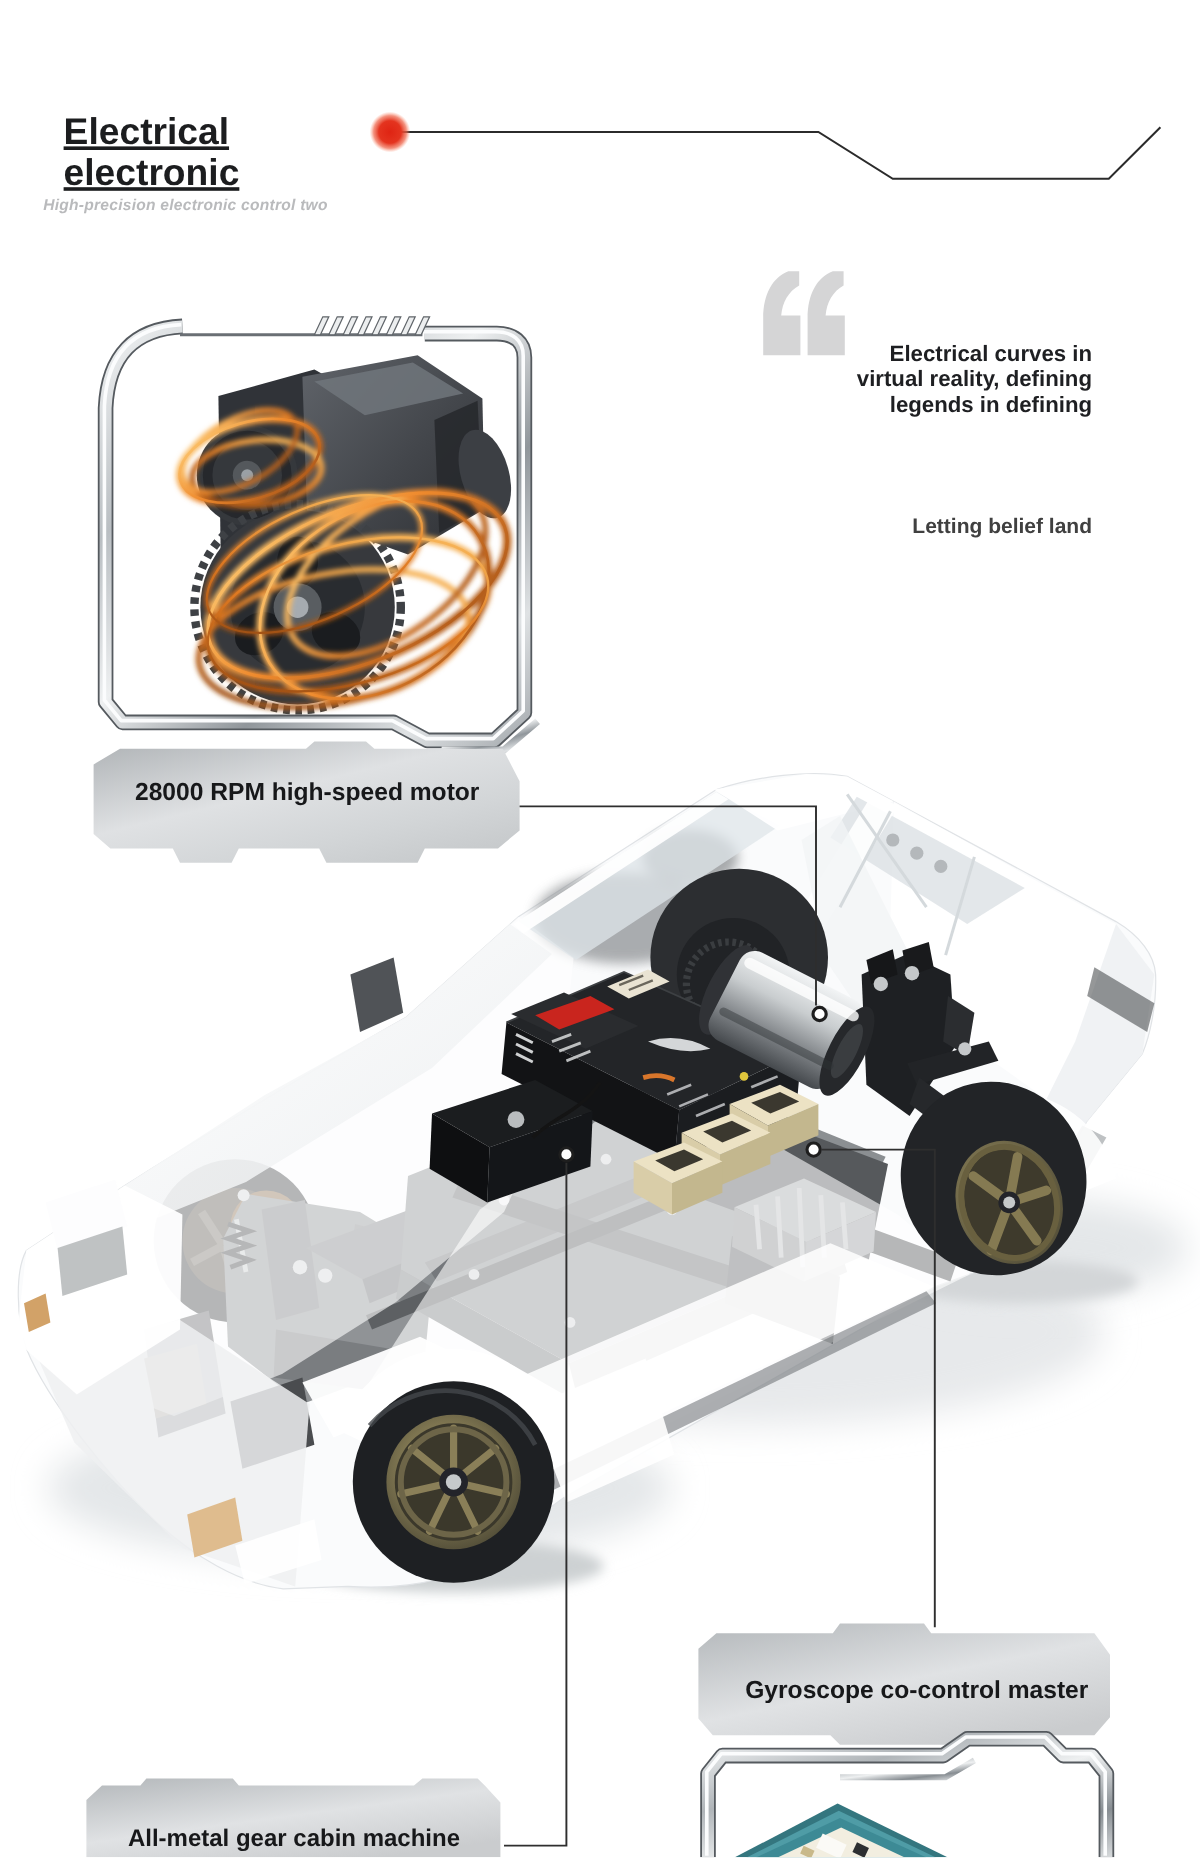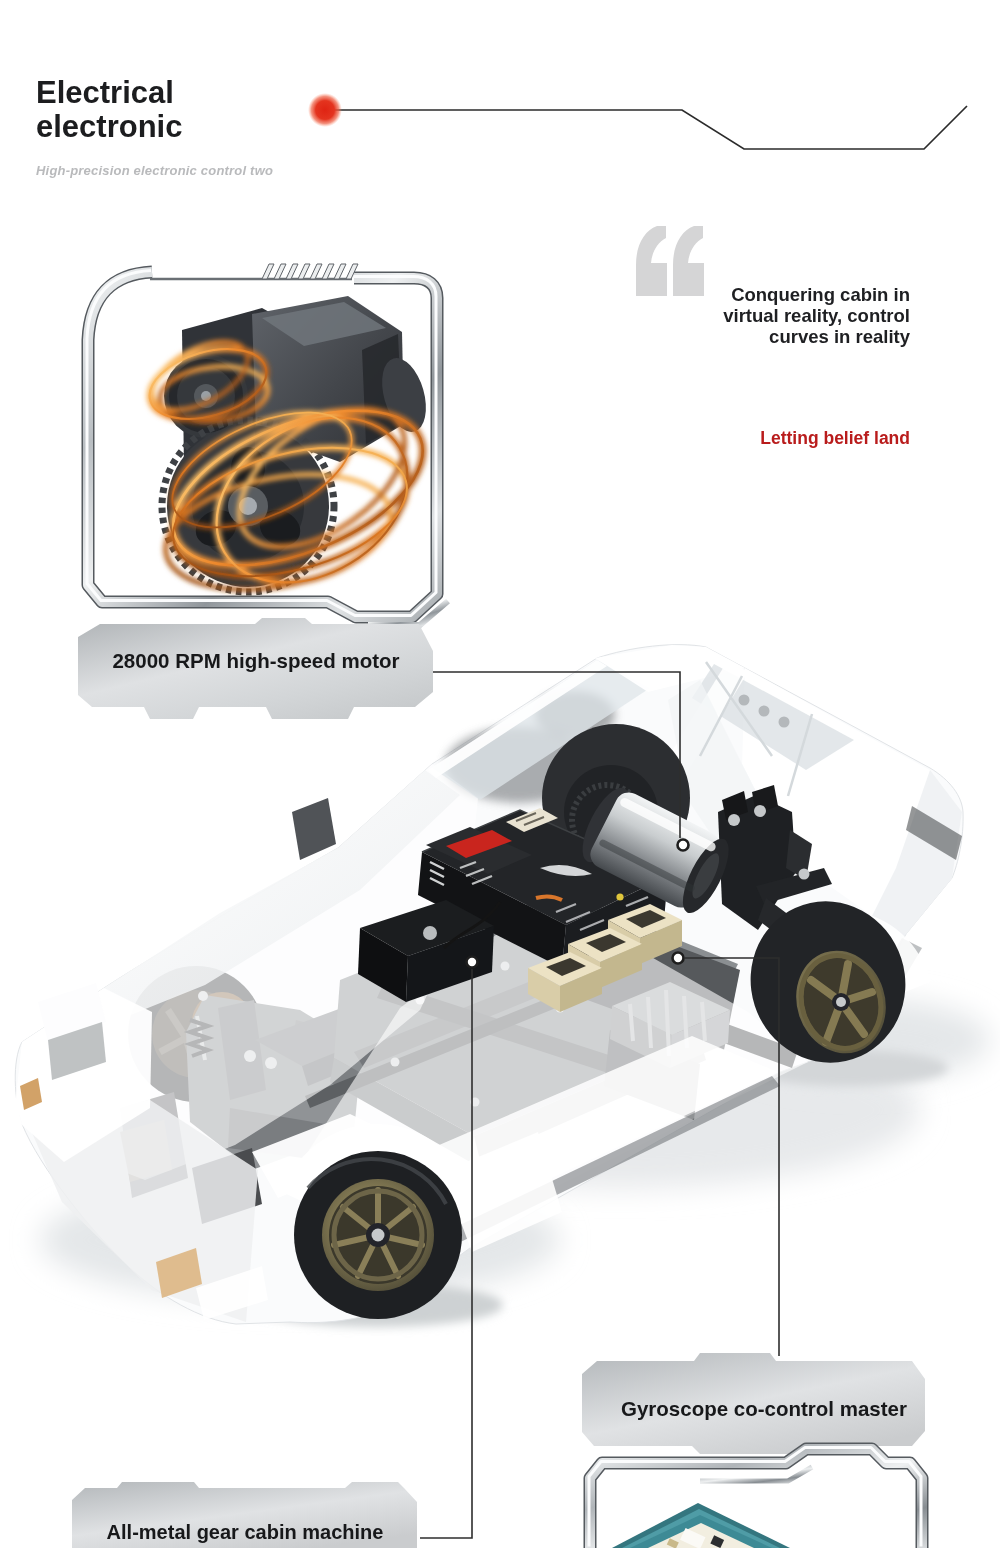--- a/index.html
+++ b/index.html
@@ -1,26 +1,26 @@
 <!DOCTYPE html>
 <html><head>
 <meta charset="utf-8">
 <style>
   html,body{margin:0;padding:0;background:#ffffff;}
   .page{position:relative;width:1000px;height:1548px;background:#ffffff;overflow:hidden;
         font-family:"Liberation Sans",sans-serif;}
   svg.layer{position:absolute;left:0;top:0;width:1000px;height:1548px;pointer-events:none;}
-  .page-title{position:absolute;left:36px;top:76px;margin:0;font-size:31px;line-height:34px;
-        font-weight:700;color:#1c1d1f;letter-spacing:0;}
+  .page-title{position:absolute;left:36px;top:76px;margin:17px;font-size:31px;line-height:34px;
+        font-weight:700;color:#1c1d1f;letter-spacing:0;text-decoration:underline;}
   .page-title span{display:block;}
   .subtitle{position:absolute;left:36px;top:163px;font-size:13px;font-weight:700;color:#b9babc;letter-spacing:.2px;font-style:italic;}
   .quote-text{position:absolute;right:90px;top:284px;text-align:right;font-size:18.5px;line-height:21px;
         font-weight:700;color:#1e1f22;}
   .quote-brand{position:absolute;right:90px;top:380px;text-align:right;font-size:17.5px;font-weight:700;color:#e6201b;}
-  .quote-slogan{position:absolute;right:90px;top:428px;text-align:right;font-size:17.5px;font-weight:700;color:#b91c1c;}
+  .quote-slogan{position:absolute;right:90px;top:428px;text-align:right;font-size:17.5px;font-weight:700;color:#404040;}
   .banner-label{position:absolute;display:flex;align-items:center;justify-content:center;
         font-weight:700;color:#17181a;text-align:right;}
   .banner-label.motor{left:78px;top:624px;width:356px;height:74px;font-size:20.5px;}
   .banner-label.gyro{left:592px;top:1356px;width:344px;height:94px;font-size:20.5px;padding-top:12px;box-sizing:border-box;}
   .banner-label.servo{left:72px;top:1482px;width:346px;height:66px;font-size:20px;align-items:flex-end;padding-bottom:4px;box-sizing:border-box;}
 </style>
 </head>
 <body>
 
 <div class="page">
@@ -44,23 +44,23 @@
     <circle cx="325" cy="110" r="17" fill="url(#reddot)"></circle>
   </svg>
 
   <svg class="layer" viewBox="0 0 1000 1548" aria-hidden="true">
     <g fill="#d5d5d6">
       <path d="M 657,226 L 666,226 L 666,238 C 657,243 652,252 651,263 L 667,263 L 667,296 L 636,296 L 636,265 C 636,245 644,231 657,226 Z"></path>
       <path d="M 694,226 L 703,226 L 703,238 C 694,243 689,252 688,263 L 704,263 L 704,296 L 673,296 L 673,265 C 673,245 681,231 694,226 Z"></path>
     </g>
   </svg>
   <div class="quote-text">
-    <div>Conquering cabin in</div>
-    <div>virtual reality, control</div>
-    <div>curves in reality</div>
+    <div>Electrical curves in</div>
+    <div>virtual reality, defining</div>
+    <div>legends in defining</div>
   </div>
   <div class="quote-slogan">Letting belief land</div>
 
   <svg class="layer" viewBox="0 0 1000 1548" aria-hidden="true">
     <defs>
       <linearGradient id="chrome" x1="0%" y1="0%" x2="100%" y2="100%">
         <stop offset="0%" stop-color="#f2f4f5"></stop>
         <stop offset="25%" stop-color="#b9bec2"></stop>
         <stop offset="45%" stop-color="#eef0f1"></stop>
         <stop offset="65%" stop-color="#90969b"></stop>

